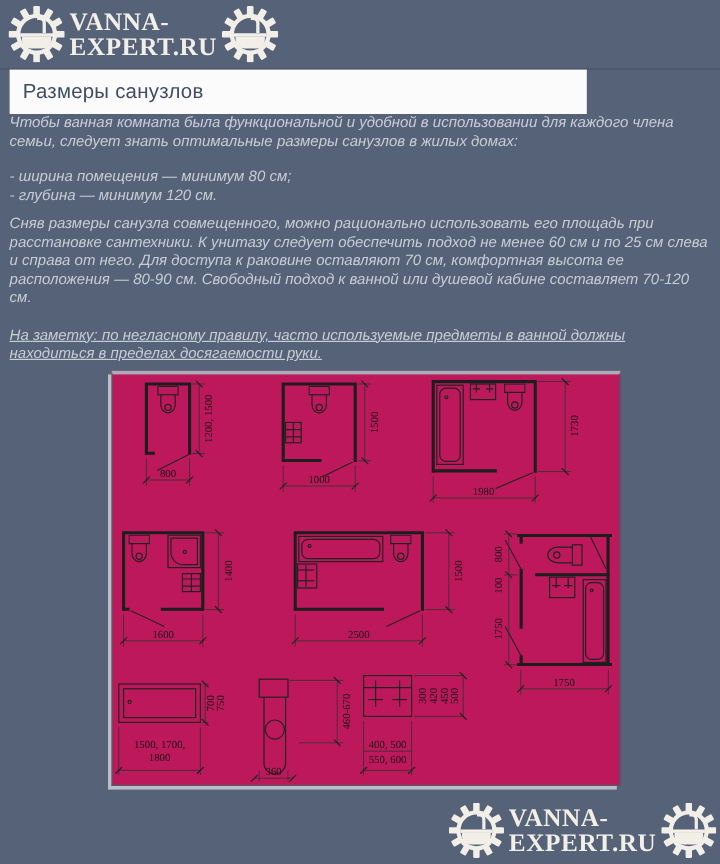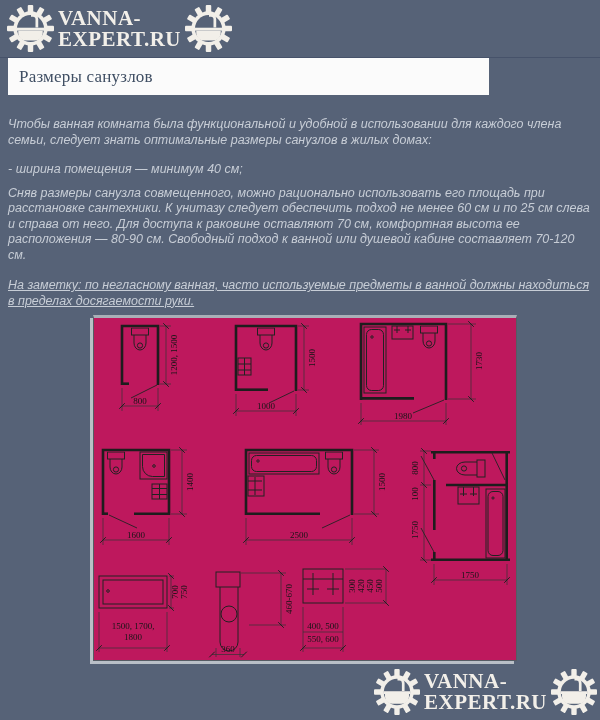--- a/index.html
+++ b/index.html
@@ -23,25 +23,25 @@
   .logo .gear{width:47px;height:47px;flex:0 0 auto}
   .logo-text{
     font-family:"Liberation Serif",serif;font-weight:bold;
     font-size:21px;line-height:21px;letter-spacing:.5px;white-space:nowrap;
   }
   header.site{height:58px;display:flex;align-items:center;
     padding-left:7px;border-bottom:1px solid var(--seam)}
   
   .title-bar{
     margin-left:8px;width:481px;height:37px;background:var(--titlebar-bg);
-    display:flex;align-items:center;padding-left:11px;font-family:Liberation Serif, serif;
+    display:flex;align-items:center;padding-left:11px;
   }
   .title-bar h1{font-size:17px;font-weight:500;color:var(--titlebar-fg);letter-spacing:.2px}
   
-  main{padding:22px 10px 0 8px;color:var(--body-fg);
+  main{padding:0 10px 0 8px;color:var(--body-fg);
     font-style:italic;font-size:12.5px;line-height:15.5px}
   main p{margin:0}
   .p1{margin-bottom:14px}
   .bullets{margin-bottom:8px}
   .p2{margin-bottom:15px}
   .note{text-decoration:underline;margin-bottom:4px}
   
   figure.panel{
     margin:6px 0 0 85px;width:424px;background:#be185d;
     border:1px solid #565b63;border-top:3px solid #a9afb7;
@@ -114,24 +114,25 @@
     </a>
   </header>
 
   <div class="title-bar">
     <h1>Размеры санузлов</h1>
   </div>
 
   <main>
     <p class="p1">Чтобы ванная комната была функциональной и удобной в использовании для каждого члена семьи, следует знать оптимальные размеры санузлов в жилых домах:</p>
     <div class="bullets">
-      <div>- ширина помещения — минимум 40 см;</div>
+      <div>- ширина помещения — минимум 80 см;</div>
+      <div>- глубина — минимум 120 см.</div>
     </div>
     <p class="p2">Сняв размеры санузла совмещенного, можно рационально использовать его площадь при расстановке сантехники. К унитазу следует обеспечить подход не менее 60 см и по 25 см слева и справа от него. Для доступа к раковине оставляют 70 см, комфортная высота ее расположения — 80-90 см. Свободный подход к ванной или душевой кабине составляет 70-120 см.</p>
-    <p class="note">На заметку:  по негласному ванная, часто используемые предметы в ванной должны находиться в пределах досягаемости руки.</p>
+    <p class="note">На заметку:  по негласному правилу, часто используемые предметы в ванной должны находиться в пределах досягаемости руки.</p>
 
     <figure class="panel">
       <svg viewBox="0 0 422 342" width="422" height="342">
 
         <g>
           <path class="w" d="M28,67 V8 H64 V67"></path>
           <line class="w" x1="28" y1="65.7" x2="35" y2="65.7"></line>
           <line class="s" x1="63" y1="67" x2="37" y2="80"></line>
           <use href="#wc" width="18" height="27" transform="translate(37,9.5)"></use>
           <line class="d" x1="28" y1="70" x2="28" y2="93"></line>

